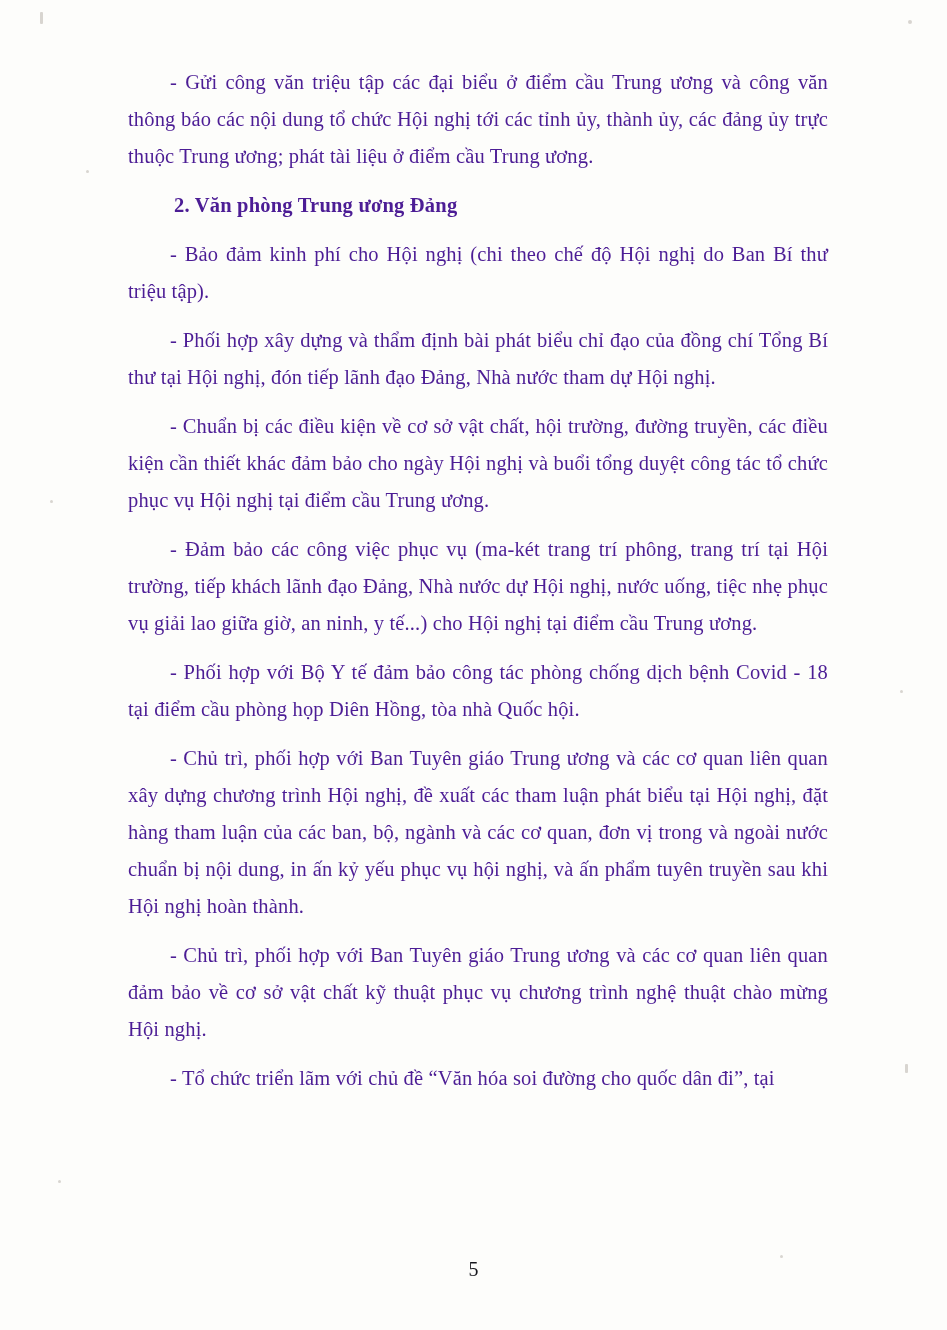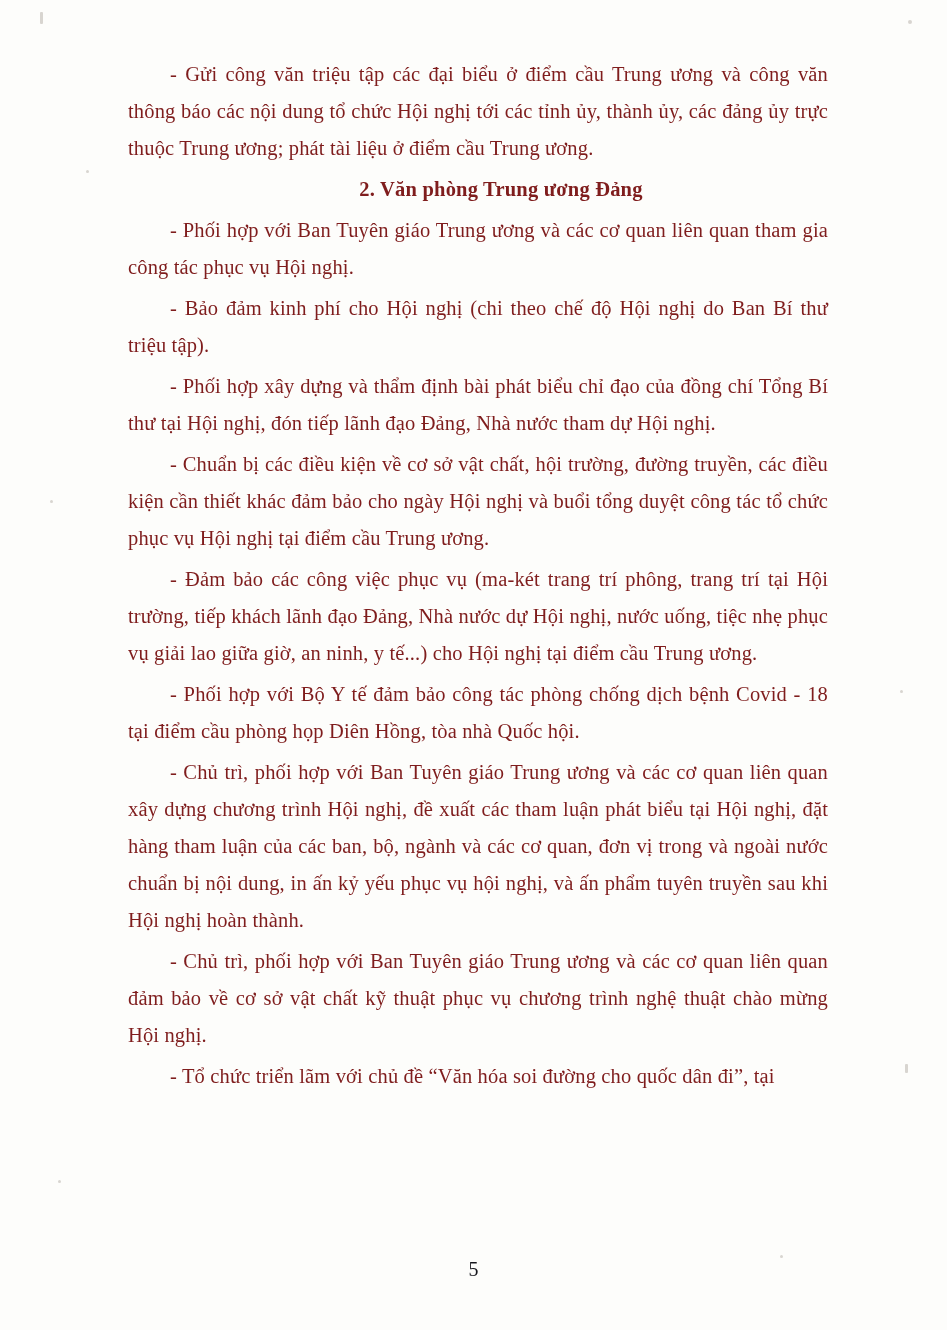--- a/index.html
+++ b/index.html
@@ -26,35 +26,35 @@
     border-radius: 50%;
     opacity: .55;
   }
   .content {
     position: absolute;
     left: 128px;
     top: 52px;
     width: 700px;
   }
   p {
-    margin: 4px 0 2px 0;
+    margin: 12px 0 2px 0;
     font-size: 20.5px;
     line-height: 37px;
     text-align: justify;
     text-justify: inter-word;
-    color: #7f1d1d;
+    color: #4c1d95;
     letter-spacing: .15px;
   }
   p.indent {
     text-indent: 42px;
   }
   p.heading {
     font-weight: bold;
     text-indent: 46px;
-    text-align: center;
+    text-align: left;
     letter-spacing: .2px;
   }
   .page-number {
     position: absolute;
     left: 0;
     right: 0;
     top: 1258px;
     text-align: center;
     font-size: 20px;
     color: #16161c;
@@ -70,21 +70,20 @@
   <span class="speck" style="left:86px;top:170px;width:3px;height:3px;"></span>
   <span class="speck" style="left:50px;top:500px;width:3px;height:3px;"></span>
   <span class="speck" style="left:900px;top:690px;width:3px;height:3px;"></span>
   <span class="speck" style="left:905px;top:1064px;width:3px;height:9px;border-radius:1px;"></span>
   <span class="speck" style="left:58px;top:1180px;width:3px;height:3px;"></span>
   <span class="speck" style="left:780px;top:1255px;width:3px;height:3px;"></span>
 
   <div class="content">
     <p class="indent">- Gửi công văn triệu tập các đại biểu ở điểm cầu Trung ương và công văn thông báo các nội dung tổ chức Hội nghị tới các tỉnh ủy, thành ủy, các đảng ủy trực thuộc Trung ương; phát tài liệu ở điểm cầu Trung ương.</p>
     <p class="heading">2. Văn phòng Trung ương Đảng</p>
-    <p class="indent">- Phối hợp với Ban Tuyên giáo Trung ương và các cơ quan liên quan tham gia công tác phục vụ Hội nghị.</p>
     <p class="indent">- Bảo đảm kinh phí cho Hội nghị (chi theo chế độ Hội nghị do Ban Bí thư triệu tập).</p>
     <p class="indent">- Phối hợp xây dựng và thẩm định bài phát biểu chỉ đạo của đồng chí Tổng Bí thư tại Hội nghị, đón tiếp lãnh đạo Đảng, Nhà nước tham dự Hội nghị.</p>
     <p class="indent">- Chuẩn bị các điều kiện về cơ sở vật chất, hội trường, đường truyền, các điều kiện cần thiết khác đảm bảo cho ngày Hội nghị và buổi tổng duyệt công tác tổ chức phục vụ Hội nghị tại điểm cầu Trung ương.</p>
     <p class="indent">- Đảm bảo các công việc phục vụ (ma-két trang trí phông, trang trí tại Hội trường, tiếp khách lãnh đạo Đảng, Nhà nước dự Hội nghị, nước uống, tiệc nhẹ phục vụ giải lao giữa giờ, an ninh, y tế...) cho Hội nghị tại điểm cầu Trung ương.</p>
     <p class="indent">- Phối hợp với Bộ Y tế đảm bảo công tác phòng chống dịch bệnh Covid - 18 tại điểm cầu phòng họp Diên Hồng, tòa nhà Quốc hội.</p>
     <p class="indent">- Chủ trì, phối hợp với Ban Tuyên giáo Trung ương và các cơ quan liên quan xây dựng chương trình Hội nghị, đề xuất các tham luận phát biểu tại Hội nghị, đặt hàng tham luận của các ban, bộ, ngành và các cơ quan, đơn vị trong và ngoài nước chuẩn bị nội dung, in ấn kỷ yếu phục vụ hội nghị, và ấn phẩm tuyên truyền sau khi Hội nghị hoàn thành.</p>
     <p class="indent">- Chủ trì, phối hợp với Ban Tuyên giáo Trung ương và các cơ quan liên quan đảm bảo về cơ sở vật chất kỹ thuật phục vụ chương trình nghệ thuật chào mừng Hội nghị.</p>
     <p class="indent">- Tổ chức triển lãm với chủ đề “Văn hóa soi đường cho quốc dân đi”, tại</p>
   </div>
 

